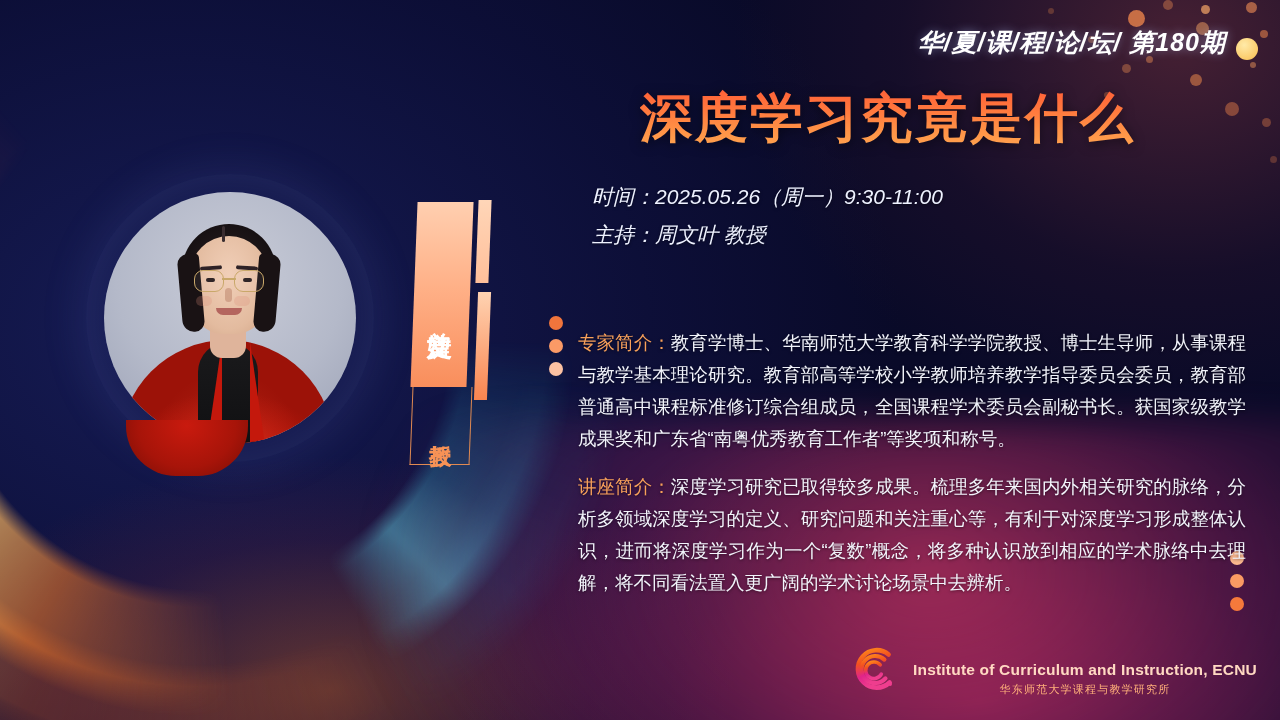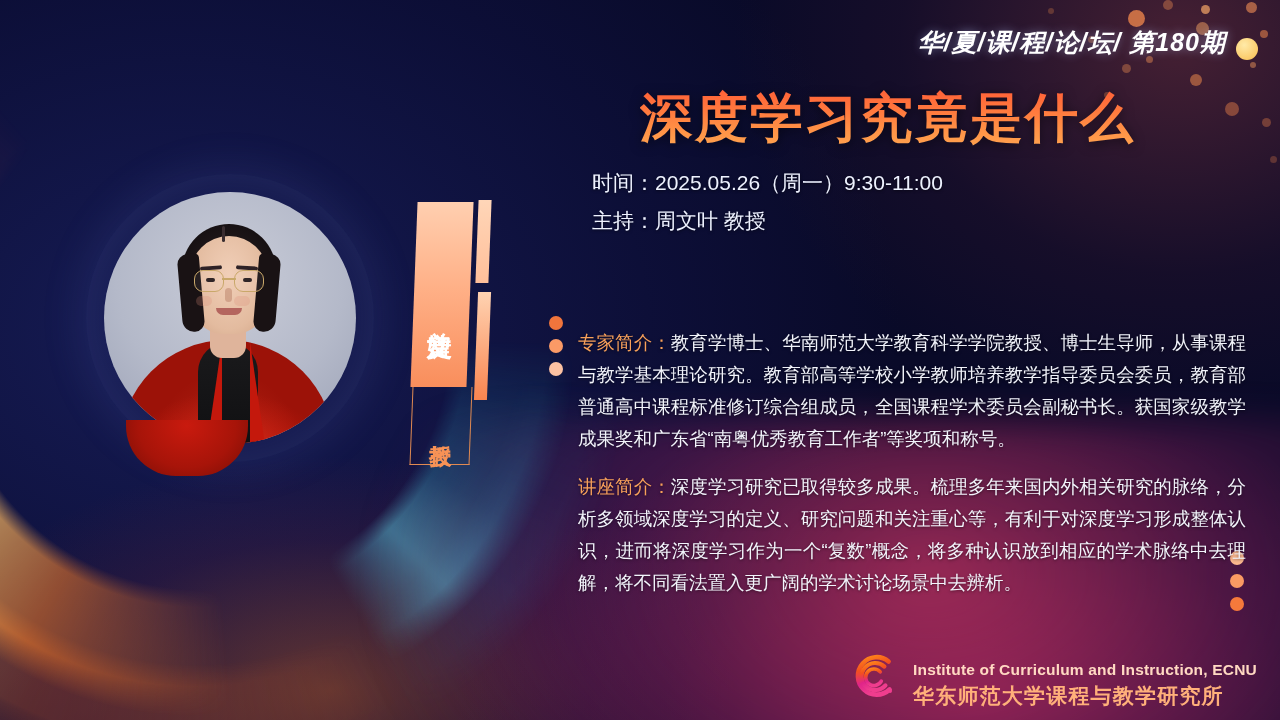--- a/index.html
+++ b/index.html
@@ -142,40 +142,40 @@
   .dot-yellow{position:absolute;left:1236px;top:38px;width:22px;height:22px;border-radius:50%;
       background:radial-gradient(circle at 38% 32%, #ffeaa8 0%, #fbcb6a 70%, #eeb94f 100%);}
 
   .title{position:absolute;left:640px;top:88px;width:600px;text-align:left;
       font-size:53px;font-weight:bold;letter-spacing:2px;line-height:1.12;
       background:linear-gradient(180deg,#ff5f37 0%,#ff7a3e 40%,#ff9447 75%,#ffa24f 100%);
       -webkit-background-clip:text;background-clip:text;color:transparent;
       -webkit-text-fill-color:transparent;
       filter:drop-shadow(0 2px 6px rgba(0,0,0,.55));}
 
-  .info{position:absolute;left:592px;top:172px;width:660px;color:#eef2ff;font-size:21px;line-height:1.0;}
+  .info{position:absolute;left:592px;top:186px;width:660px;color:#eef2ff;font-size:21px;line-height:1.0;font-style:italic;}
   .info-line{margin-bottom:17px;text-shadow:0 1px 3px rgba(0,0,0,.5);}
 
   .para{position:absolute;width:668px;color:#f2f4fb;font-size:18.5px;line-height:32px;
       text-align:justify;text-shadow:0 1px 3px rgba(0,0,0,.5);}
   .para .lead{color:#f7a05a;font-weight:normal;}
   .para-bio{left:578px;top:308px;}
   .para-abs{left:578px;top:452px;}
 
   .dots-col{position:absolute;display:flex;flex-direction:column;gap:9px;}
   .dots-left{left:549px;top:316px;}
   .dots-right{left:1230px;top:551px;}
   .dots-col i{display:block;width:14px;height:14px;border-radius:50%;}
 
   
   .footer{position:absolute;left:848px;top:641px;display:flex;align-items:center;gap:13px;}
   .logo-mark{width:52px;height:52px;flex:0 0 52px;}
   .footer-text{display:flex;flex-direction:column;gap:3px;margin-top:20px;}
   .f-en{color:#ffd9c2;font-size:15.5px;font-weight:bold;letter-spacing:.2px;}
-  .f-cn{color:#ffb07a;font-size:21px;font-weight:bold;letter-spacing:1.2px;}
+  .f-cn{color:#ffb07a;font-size:11px;font-weight:normal;letter-spacing:1.2px;text-align:center;}
 </style>
 </head>
 <body>
 
 <div class="poster">
 
   <div class="swirl sw3"></div>
   <div class="swirl sw2"></div>
   <div class="swirl sw1"></div>
   <div class="streaks"></div>

